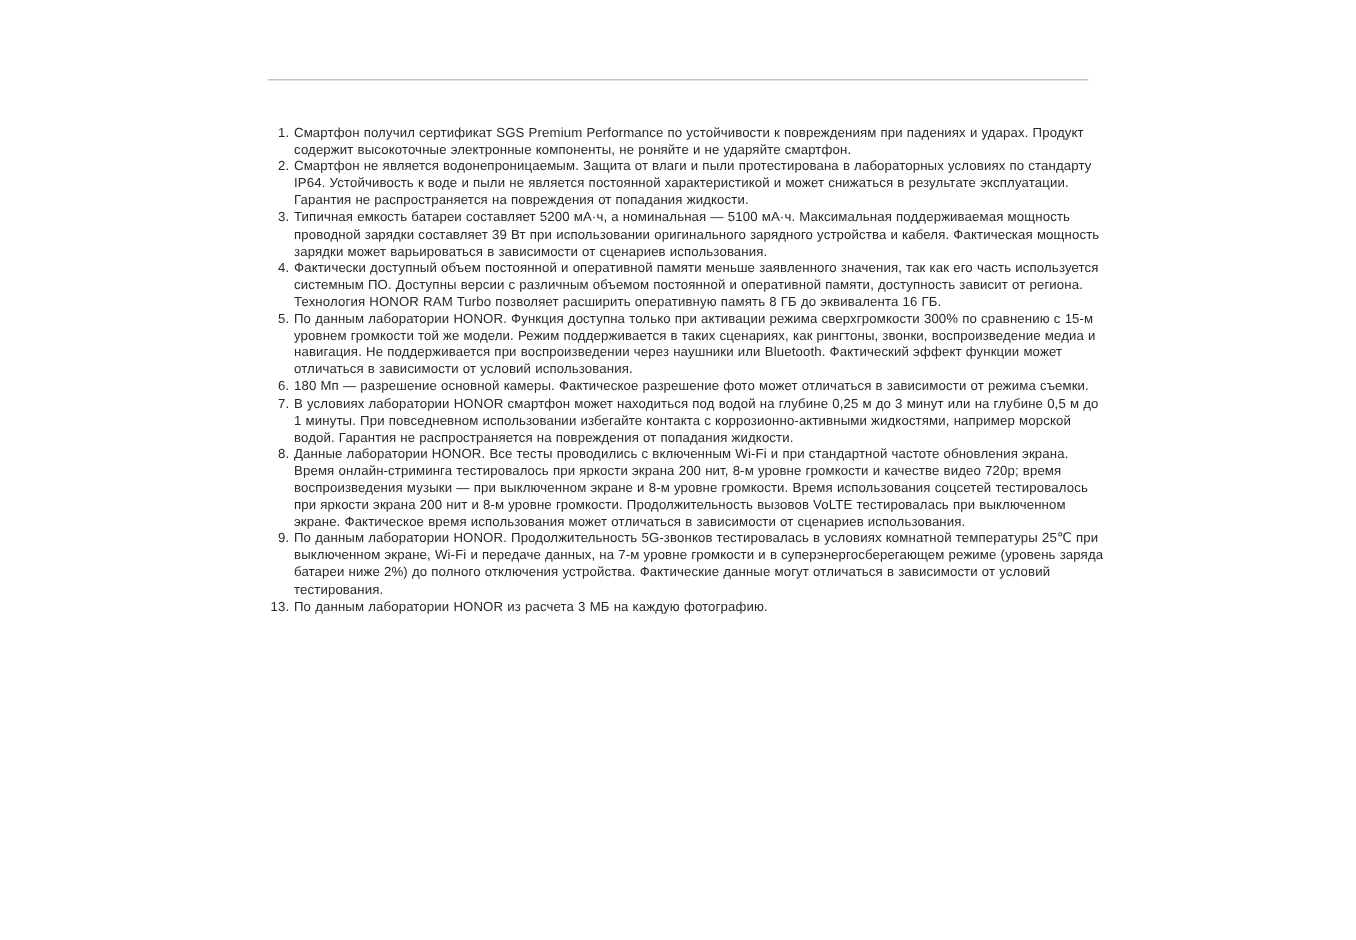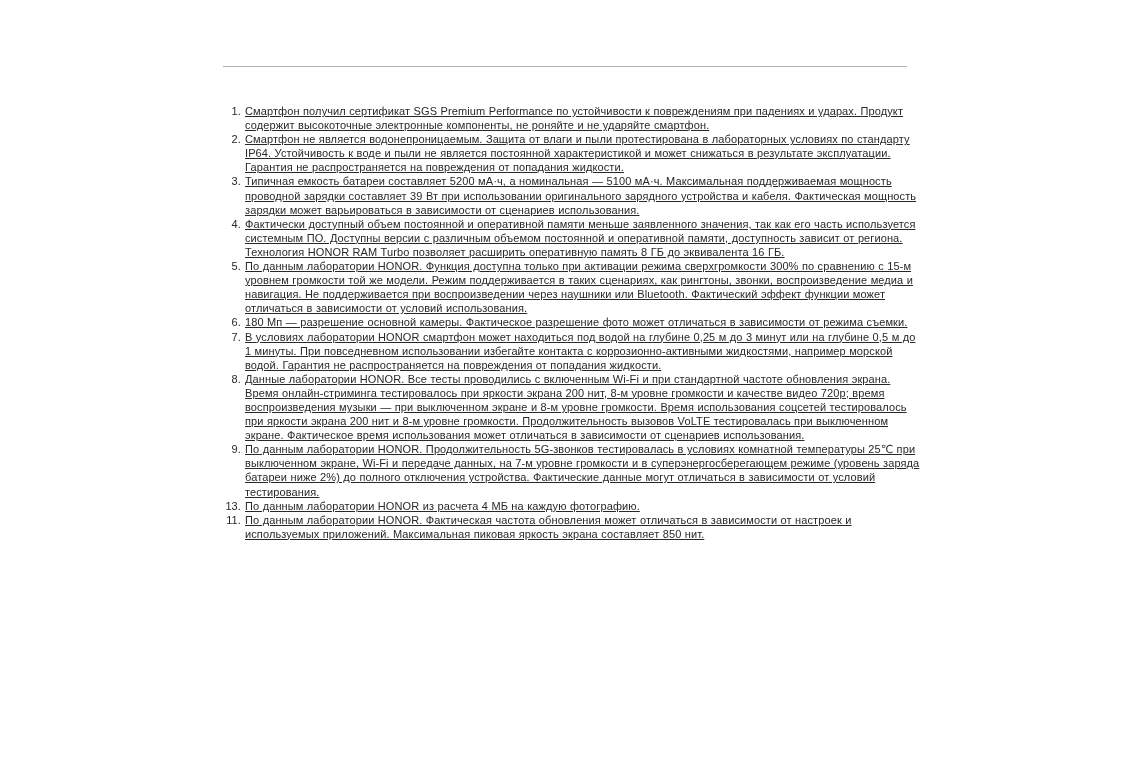--- a/index.html
+++ b/index.html
@@ -56,21 +56,20 @@
     left: 0;
     top: 0;
     width: 18px;
     text-align: right;
     font-size: 11px;
     line-height: 14.1px;
     color: #2a2727;
   }
   ol.footnote-list > li .body {
     display: block;
-    text-decoration: underline;
   }
 </style>
 </head>
 <body>
 
 <div class="page">
 
   <div class="top-divider"></div>
 
   <div class="footnotes">
@@ -106,22 +105,18 @@
       <li>
         <span class="marker">8.</span>
         <span class="body">Данные лаборатории HONOR. Все тесты проводились с включенным Wi-Fi и при стандартной частоте обновления экрана. Время онлайн-стриминга тестировалось при яркости экрана 200 нит, 8-м уровне громкости и качестве видео 720p; время воспроизведения музыки — при выключенном экране и 8-м уровне громкости. Время использования соцсетей тестировалось при яркости экрана 200 нит и 8-м уровне громкости. Продолжительность вызовов VoLTE тестировалась при выключенном экране. Фактическое время использования может отличаться в зависимости от сценариев использования.</span>
       </li>
       <li>
         <span class="marker">9.</span>
         <span class="body">По данным лаборатории HONOR. Продолжительность 5G-звонков тестировалась в условиях комнатной температуры 25℃ при выключенном экране, Wi-Fi и передаче данных, на 7-м уровне громкости и в суперэнергосберегающем режиме (уровень заряда батареи ниже 2%) до полного отключения устройства. Фактические данные могут отличаться в зависимости от условий тестирования.</span>
       </li>
       <li>
         <span class="marker">13.</span>
-        <span class="body">По данным лаборатории HONOR из расчета 4 МБ на каждую фотографию.</span>
-      </li>
-      <li>
-        <span class="marker">11.</span>
-        <span class="body">По данным лаборатории HONOR. Фактическая частота обновления может отличаться в зависимости от настроек и используемых приложений. Максимальная пиковая яркость экрана составляет 850 нит.</span>
+        <span class="body">По данным лаборатории HONOR из расчета 3 МБ на каждую фотографию.</span>
       </li>
     </ol>
   </div>
 
 </div>
 
 </body></html>

